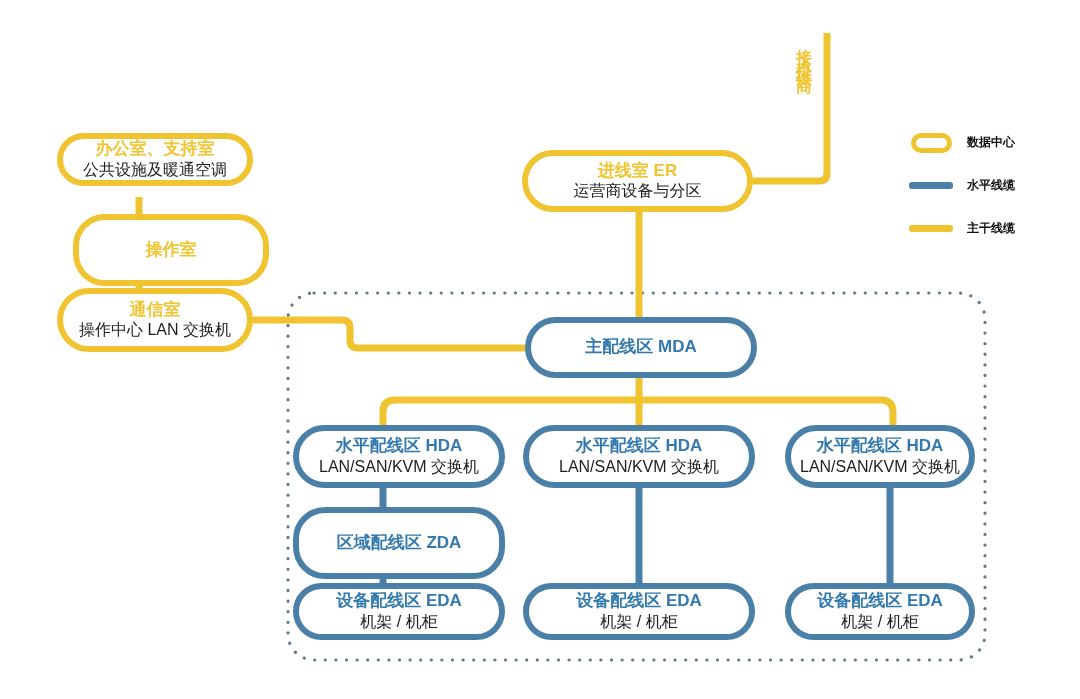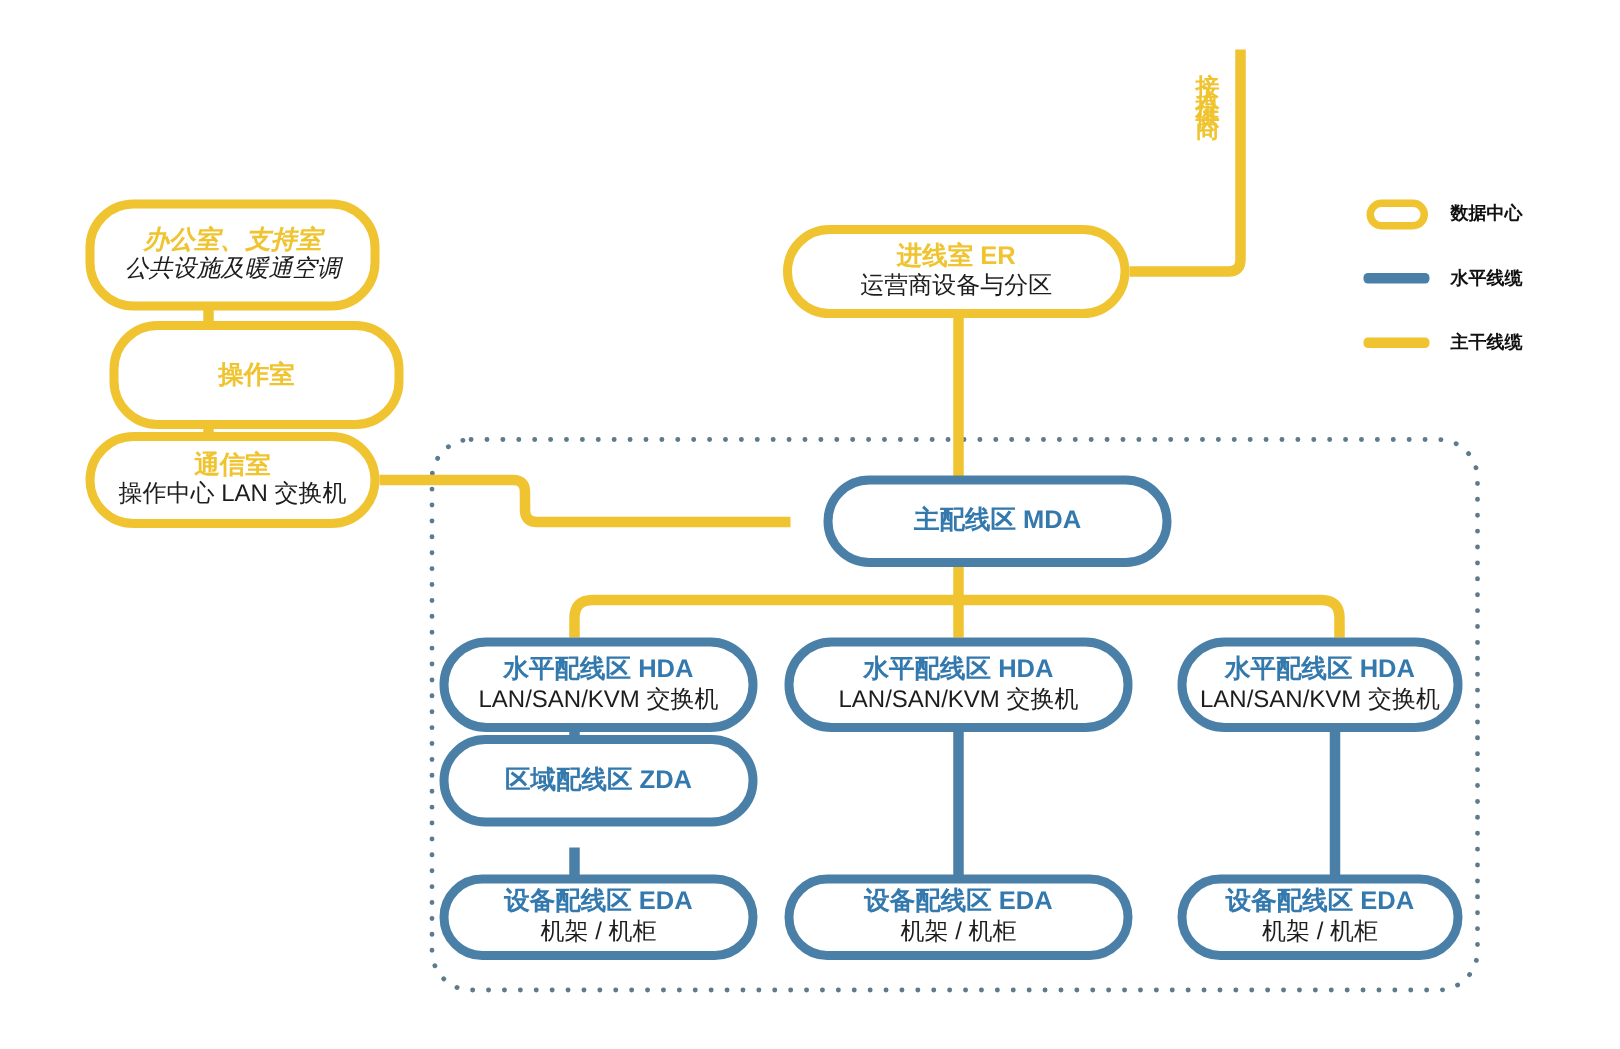--- a/index.html
+++ b/index.html
@@ -97,59 +97,59 @@
     <path class="y" d="M639 210 V320"></path>
     <path class="y" d="M639 376 V425"></path>
     <path class="y" d="M383 425 V412 Q383 400 395 400 H881 Q893 400 893 412 V425"></path>
 
     <path class="b" d="M383 487 V510"></path>
     <path class="b" d="M383 565 V586"></path>
     <path class="b" d="M639 487 V586"></path>
     <path class="b" d="M890 487 V586"></path>
   </svg>
 
-  <div class="node yellow" style="left:57px;top:133px;width:196px;height:74px;font-style:italic;">
+  <div class="node yellow" style="left:57px;top:133px;width:196px;height:53px;">
     <div class="title">办公室、支持室</div>
     <div class="subtitle">公共设施及暖通空调</div>
   </div>
 
   <div class="node yellow" style="left:73px;top:214px;width:196px;height:72px;">
     <div class="title">操作室</div>
   </div>
 
   <div class="node yellow" style="left:522px;top:150px;width:231px;height:62px;">
     <div class="title">进线室 ER</div>
     <div class="subtitle">运营商设备与分区</div>
   </div>
 
   <div class="node yellow" style="left:57px;top:288px;width:196px;height:64px;">
     <div class="title">通信室</div>
     <div class="subtitle">操作中心 LAN 交换机</div>
   </div>
 
-  <div class="node" style="left:549px;top:317px;width:232px;height:61px;">
+  <div class="node" style="left:525px;top:317px;width:232px;height:61px;">
     <div class="title">主配线区 MDA</div>
   </div>
 
   <div class="node" style="left:293px;top:425px;width:212px;height:63px;">
     <div class="title">水平配线区 HDA</div>
     <div class="subtitle">LAN/SAN/KVM 交换机</div>
   </div>
 
   <div class="node" style="left:523px;top:425px;width:232px;height:63px;">
     <div class="title">水平配线区 HDA</div>
     <div class="subtitle">LAN/SAN/KVM 交换机</div>
   </div>
 
   <div class="node" style="left:785px;top:425px;width:190px;height:63px;">
     <div class="title">水平配线区 HDA</div>
     <div class="subtitle">LAN/SAN/KVM 交换机</div>
   </div>
 
-  <div class="node" style="left:293px;top:490px;width:212px;height:61px;">
+  <div class="node" style="left:293px;top:507px;width:212px;height:72px;">
     <div class="title">区域配线区 ZDA</div>
   </div>
 
   <div class="node" style="left:293px;top:583px;width:212px;height:57px;">
     <div class="title">设备配线区 EDA</div>
     <div class="subtitle">机架 / 机柜</div>
   </div>
 
   <div class="node" style="left:523px;top:583px;width:232px;height:57px;">
     <div class="title">设备配线区 EDA</div>

